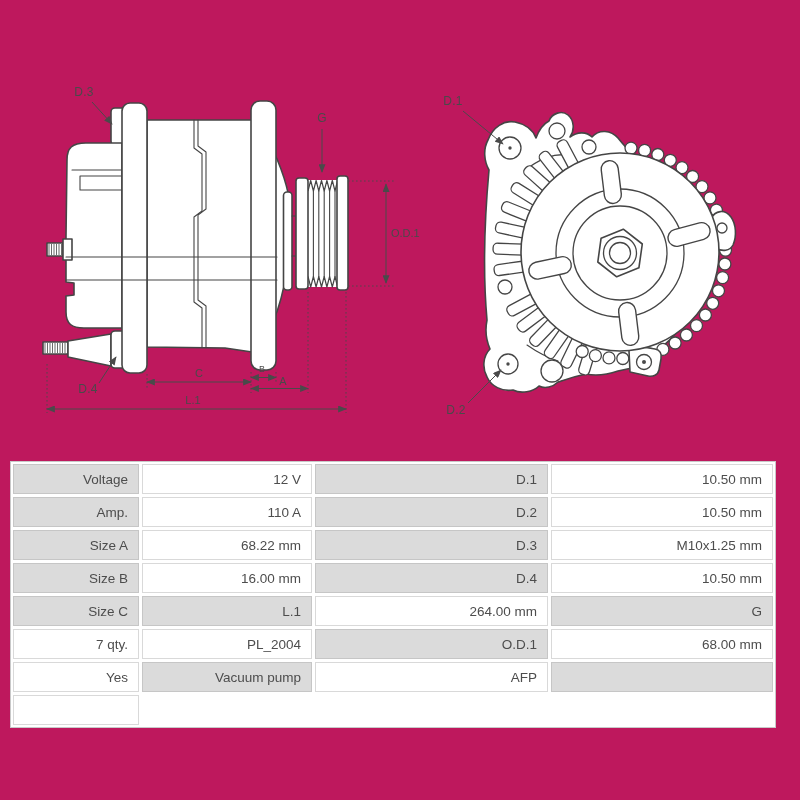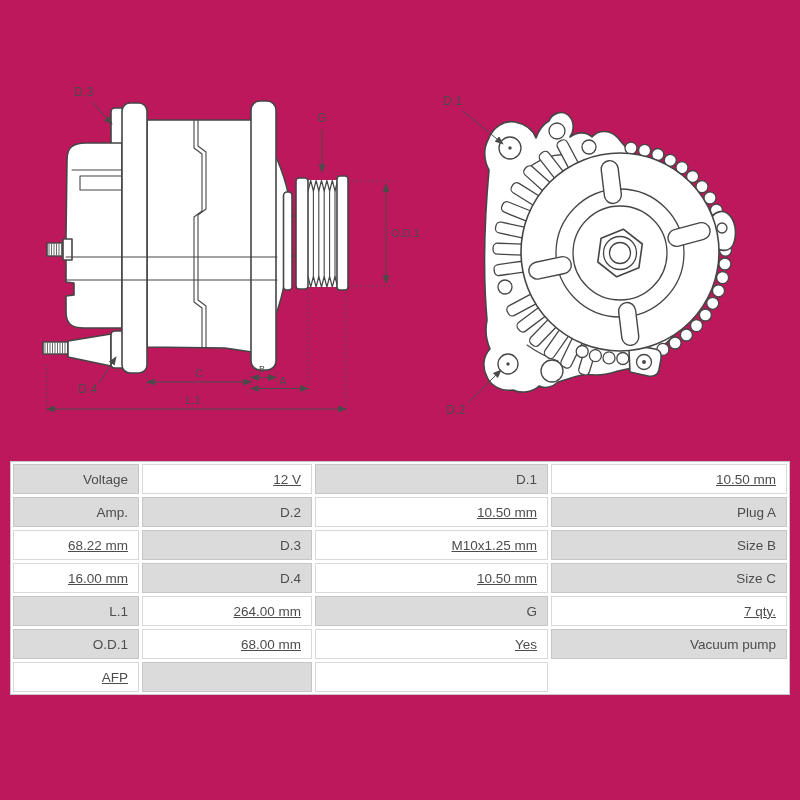--- a/index.html
+++ b/index.html
@@ -16,26 +16,26 @@
   .dot{stroke:#4a4a4a;stroke-width:.9;fill:none;stroke-dasharray:1.6 2.4;}
   .lbl{fill:#4a4a4a;font-size:12px;letter-spacing:.3px;}
   .lbl-s{fill:#4a4a4a;font-size:11px;}
   .lbl-xs{fill:#4a4a4a;font-size:9px;}
   #vent-slots rect{fill:#ffffff;stroke:#454545;stroke-width:1.3;}
   #rim-bumps circle{fill:#ffffff;stroke:#454545;stroke-width:1.3;}
   .ring{fill:none;stroke:#454545;stroke-width:1.3;}
   .spoke{fill:#ffffff;stroke:#454545;stroke-width:1.4;}
   .arrdot{fill:#4a4a4a;stroke:none;}
   
-  .spec-table{margin:16px 10px 0 10px;border:1px solid #c9c9c9;background:#ffffff;padding:2px;
+  .spec-table{margin:16px 24px 0 10px;border:1px solid #c9c9c9;background:#ffffff;padding:2px;
               display:grid;grid-template-columns:126px 170px 233px 1fr;gap:3px;}
   .cell{height:30px;display:flex;align-items:center;justify-content:flex-end;
         padding-right:10px;font-size:13.5px;color:#4d4d4d;box-sizing:border-box;}
   .cell.lbl-cell{background:#dbdbdb;border:1px solid #c6c6c6;}
-  .cell.val-cell{background:#ffffff;border:1px solid #d9d9d9;text-decoration:underline;}
+  .cell.val-cell{background:#ffffff;border:1px solid #d9d9d9;}
 </style>
 </head>
 <body>
 
 <div class="page">
 
   <svg width="800" height="445" viewBox="0 0 800 445">
     <defs>
       <marker id="arr" viewBox="0 0 10 8" refX="9" refY="4" markerWidth="9" markerHeight="7" orient="auto-start-reverse">
         <path d="M0,0 L10,4 L0,8 Z" fill="#4a4a4a"></path>
@@ -201,39 +201,41 @@
     </g>
   </svg>
 
   <div class="spec-table">
     <div class="cell lbl-cell">Voltage</div>
     <div class="cell val-cell">12 V</div>
     <div class="cell lbl-cell">D.1</div>
     <div class="cell val-cell">10.50 mm</div>
 
     <div class="cell lbl-cell">Amp.</div>
+    <div class="cell val-cell">110 A</div>
     <div class="cell lbl-cell">D.2</div>
     <div class="cell val-cell">10.50 mm</div>
 
-    <div class="cell lbl-cell">Plug A</div>
+    <div class="cell lbl-cell">Size A</div>
     <div class="cell val-cell">68.22 mm</div>
     <div class="cell lbl-cell">D.3</div>
     <div class="cell val-cell">M10x1.25 mm</div>
 
     <div class="cell lbl-cell">Size B</div>
     <div class="cell val-cell">16.00 mm</div>
     <div class="cell lbl-cell">D.4</div>
     <div class="cell val-cell">10.50 mm</div>
 
     <div class="cell lbl-cell">Size C</div>
     <div class="cell lbl-cell">L.1</div>
     <div class="cell val-cell">264.00 mm</div>
 
     <div class="cell lbl-cell">G</div>
     <div class="cell val-cell">7 qty.</div>
+    <div class="cell val-cell">PL_2004</div>
 
     <div class="cell lbl-cell">O.D.1</div>
     <div class="cell val-cell">68.00 mm</div>
     <div class="cell val-cell">Yes</div>
     <div class="cell lbl-cell">Vacuum pump</div>
 
     <div class="cell val-cell">AFP</div>
     <div class="cell lbl-cell"></div>
     <div class="cell val-cell"></div>
   </div>

